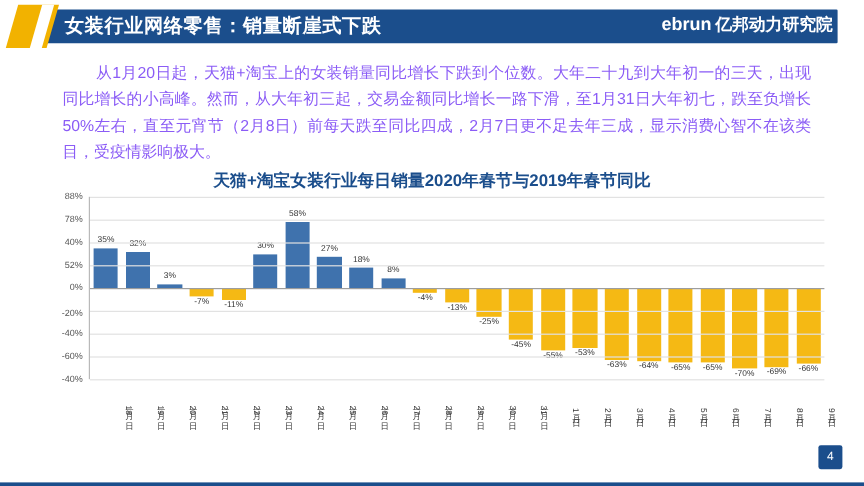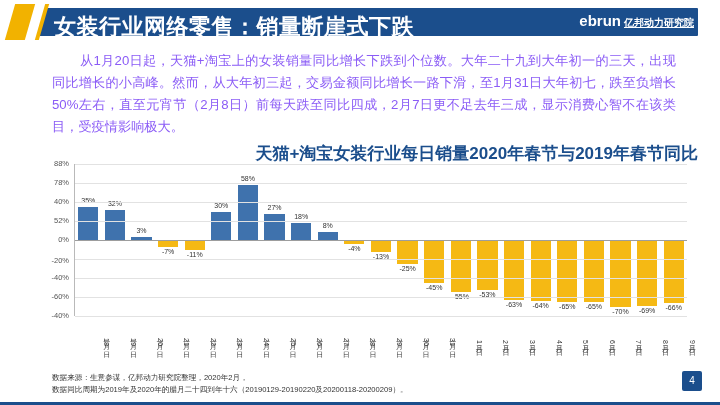--- a/index.html
+++ b/index.html
@@ -45,42 +45,41 @@
   .header-accent2 {
     position: absolute;
     left: 30px; top: 4px;
     width: 10px; height: 36px;
     background: #ffffff;
     transform: skewX(-16deg);
   }
   .header-title {
     position: absolute;
     left: 54px; top: 12px;
-    font-size: 22px;
+    font-size: 16px;
     font-weight: bold;
     color: #ffffff;
     letter-spacing: 0.5px;
     white-space: nowrap;
   }
   .brand {
     position: absolute;
     right: 26px; top: 12px;
     color: #ffffff;
     font-size: 12px;
     font-weight: bold;
     white-space: nowrap;
   }
   .brand .brand-mark {
     font-size: 15px;
     letter-spacing: 0px;
   }
   .brand .brand-sub {
-    font-size: 10px;
+    font-size: 14px;
     margin-left: 3px;
-    text-decoration: underline;
   }
   
   .para {
     position: absolute;
     left: 52px; top: 50px;
     width: 624px;
     font-size: 13.2px;
     line-height: 22px;
     color: #8b5cf6;
     text-align: justify;
@@ -90,22 +89,22 @@
   .chart-wrap {
     position: absolute;
     left: 22px; top: 140px;
     width: 676px; height: 222px;
     background: #ffffff;
   }
   .chart-title {
     position: absolute;
     left: 0; top: 2px;
     width: 676px;
-    text-align: right;
-    font-size: 17px;
+    text-align: center;
+    font-size: 14px;
     font-weight: bold;
     color: #1b4e8c;
   }
   .plot {
     position: absolute;
     left: 52px; top: 24px;
     width: 612px; height: 152px;
     border-left: 1px solid #b9b9b9;
   }
   .gridline {
@@ -344,20 +343,16 @@
         <div class="ytick" style="top: 97px;">-20%</div>
         <div class="gridline" style="top: 114px;"></div>
         <div class="ytick" style="top: 114px;">-40%</div>
         <div class="gridline" style="top: 133px;"></div>
         <div class="ytick" style="top: 133px;">-60%</div>
         <div class="gridline" style="top: 152px;"></div>
         <div class="ytick" style="top: 152px;">-40%</div>
       </div>
   </div>
 
-  <div class="footnote">
-    <div>数据来源：生意参谋，亿邦动力研究院整理，2020年2月，</div>
-    <div>数据同比周期为2019年及2020年的腊月二十四到年十六（20190129-20190220及20200118-20200209）。</div>
-  </div>
 
   <div class="page-badge">4</div>
   <div class="bottom-rule"></div>
 </div>
 
 </body></html>

